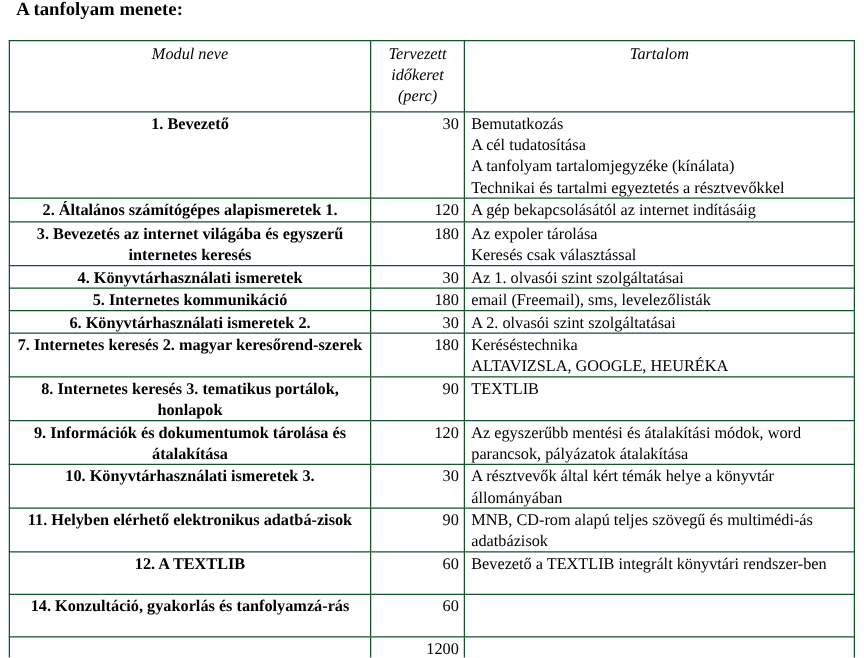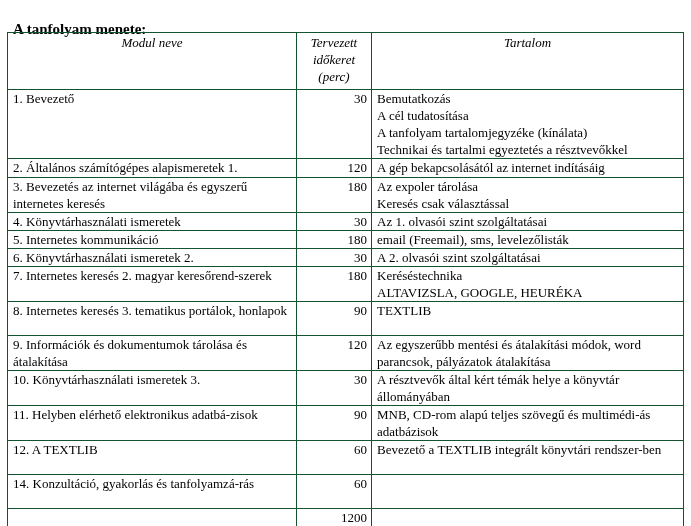--- a/index.html
+++ b/index.html
@@ -1,23 +1,23 @@
 <!DOCTYPE html>
 <html><head>
 <meta charset="utf-8">
 <style>
   html, body { margin: 0; padding: 0; background: #ffffff; }
   body { width: 691px; height: 526px; position: relative; overflow: hidden;
          font-family: "Liberation Serif", "DejaVu Serif", serif; color: #000; }
-  .title { position: absolute; left: 13px; top: 21px; font-size: 15px; font-weight: bold; }
+  .title { position: absolute; left: 13px; top: 0; font-size: 15px; font-weight: bold; }
   table { position: absolute; left: 7px; top: 32px; border-collapse: collapse; table-layout: fixed; width: 676px; }
   col.c1 { width: 289px; } col.c2 { width: 75px; } col.c3 { width: 312px; }
   td, th { border: 1px solid #14532d; vertical-align: top; padding: 0 5px 0 5px; font-size: 13px; line-height: 17px; }
   th { font-weight: normal; font-style: italic; text-align: center; height: 55px; padding-top: 1px; }
-  td.name { font-weight: normal; padding-left: 5px; }
+  td.name { font-weight: bold; padding-left: 5px; text-align: center; }
   td.time { text-align: right; padding-right: 4px; }
   td.content { padding-left: 5px; padding-right: 2px; }
   .line { display: block; }
   tr.r1 td { height: 66px; }
   tr.r2 td { height: 18px; }
   tr.r3 td { height: 33px; }
   tr.r4 td, tr.r5 td, tr.r6 td { height: 16px; margin-top: 36px; }
   tr.r7 td, tr.r8 td, tr.r9 td, tr.r10 td, tr.r11 td, tr.r12 td, tr.r14 td { height: 33px; }
   tr.total td { height: 17px; margin-top: 16px; }
 </style>

